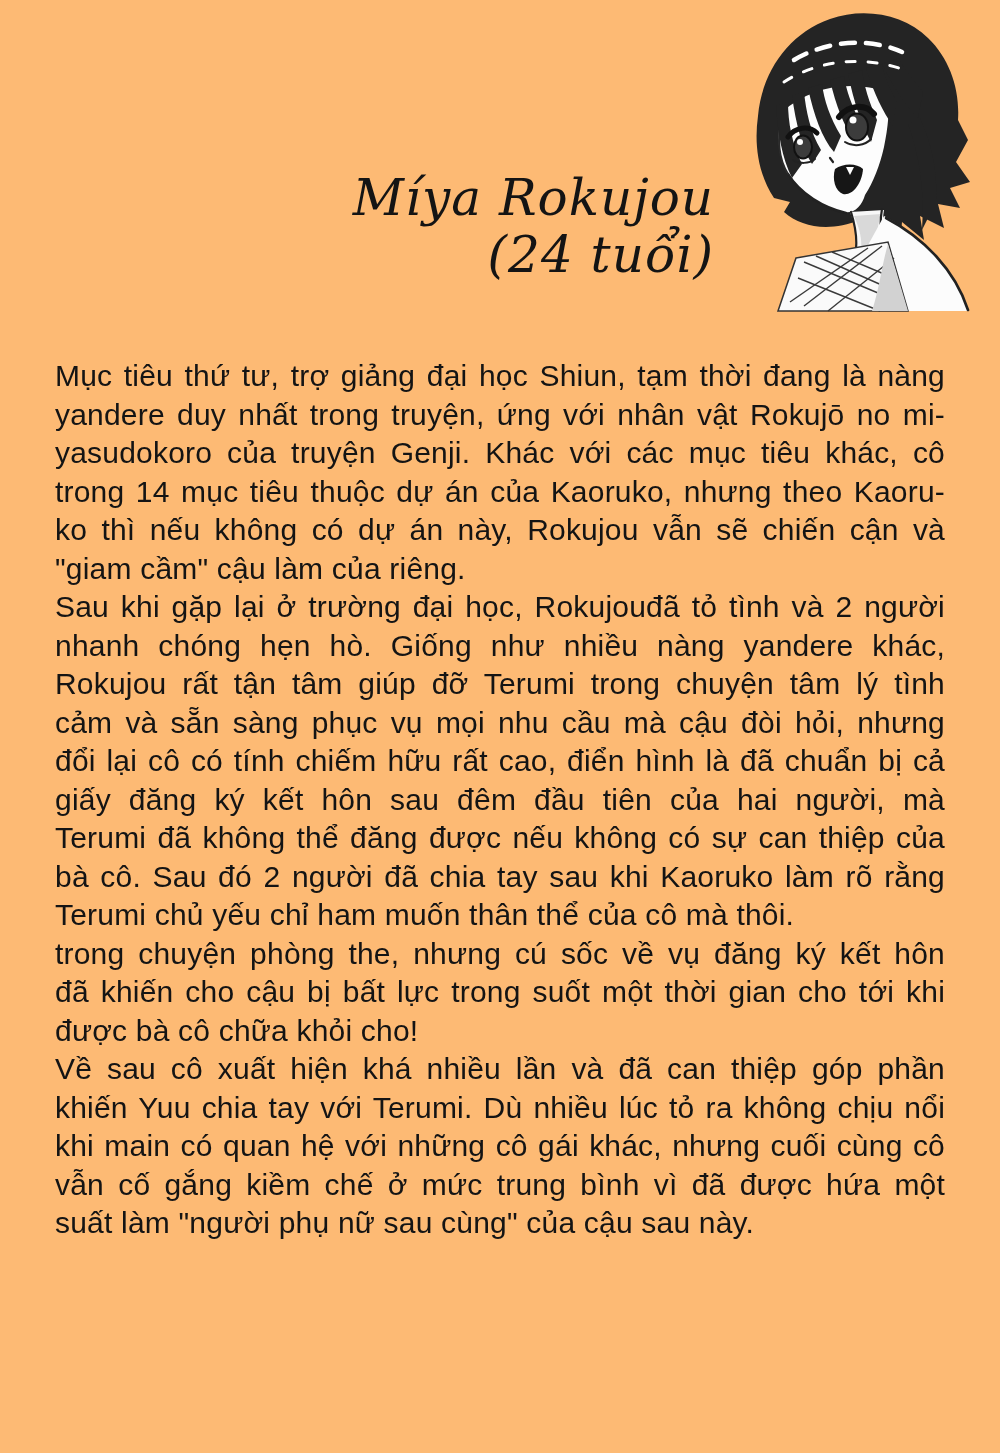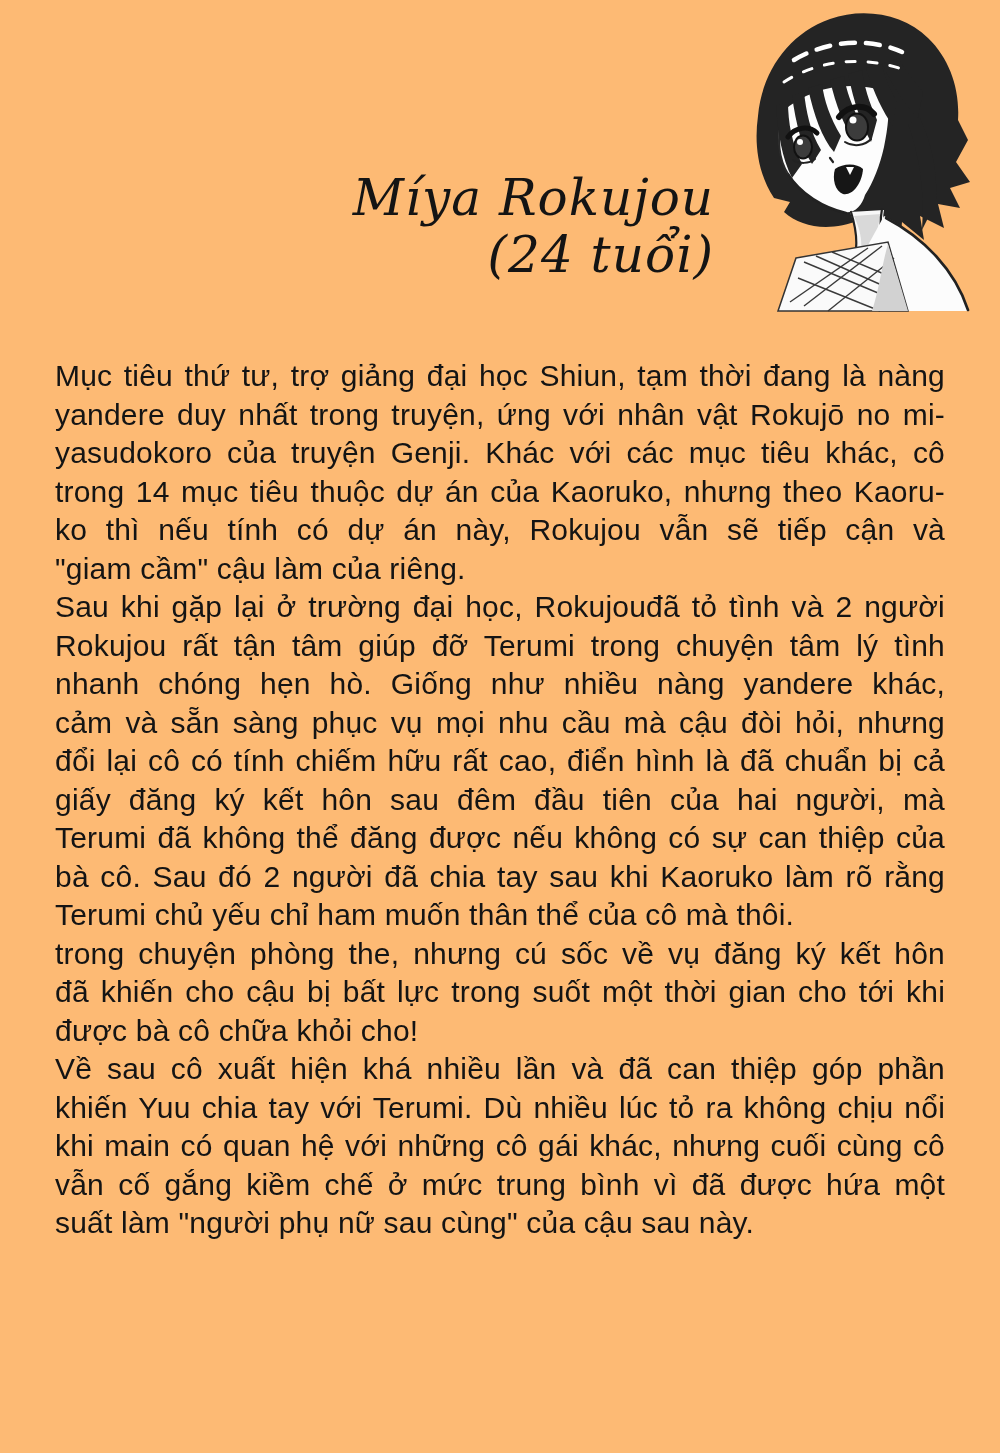--- a/index.html
+++ b/index.html
@@ -122,25 +122,25 @@
   <div class="title-block">
     <div class="title-line">Míya Rokujou</div>
     <div class="title-line">(24 tuổi)</div>
   </div>
 
   <div class="body-text">
     <div class="ln">Mục tiêu thứ tư, trợ giảng đại học Shiun, tạm thời đang là nàng</div>
     <div class="ln">yandere duy nhất trong truyện, ứng với nhân vật Rokujō no mi-</div>
     <div class="ln">yasudokoro của truyện Genji. Khác với các mục tiêu khác, cô</div>
     <div class="ln">trong 14 mục tiêu thuộc dự án của Kaoruko, nhưng theo Kaoru-</div>
-    <div class="ln">ko thì nếu tính có dự án này, Rokujou vẫn sẽ tiếp cận và</div>
+    <div class="ln">ko thì nếu không có dự án này, Rokujou vẫn sẽ chiến cận và</div>
     <div class="ln end">"giam cầm" cậu làm của riêng.</div>
     <div class="ln">Sau khi gặp lại ở trường đại học, Rokujouđã tỏ tình và 2 người</div>
+    <div class="ln">nhanh chóng hẹn hò. Giống như nhiều nàng yandere khác,</div>
     <div class="ln">Rokujou rất tận tâm giúp đỡ Terumi trong chuyện tâm lý tình</div>
-    <div class="ln">nhanh chóng hẹn hò. Giống như nhiều nàng yandere khác,</div>
     <div class="ln">cảm và sẵn sàng phục vụ mọi nhu cầu mà cậu đòi hỏi, nhưng</div>
     <div class="ln">đổi lại cô có tính chiếm hữu rất cao, điển hình là đã chuẩn bị cả</div>
     <div class="ln">giấy đăng ký kết hôn sau đêm đầu tiên của hai người, mà</div>
     <div class="ln">Terumi đã không thể đăng được nếu không có sự can thiệp của</div>
     <div class="ln">bà cô. Sau đó 2 người đã chia tay sau khi Kaoruko làm rõ rằng</div>
     <div class="ln end">Terumi chủ yếu chỉ ham muốn thân thể của cô mà thôi.</div>
     <div class="ln">trong chuyện phòng the, nhưng cú sốc về vụ đăng ký kết hôn</div>
     <div class="ln">đã khiến cho cậu bị bất lực trong suốt một thời gian cho tới khi</div>
     <div class="ln end">được bà cô chữa khỏi cho!</div>
     <div class="ln">Về sau cô xuất hiện khá nhiều lần và đã can thiệp góp phần</div>

